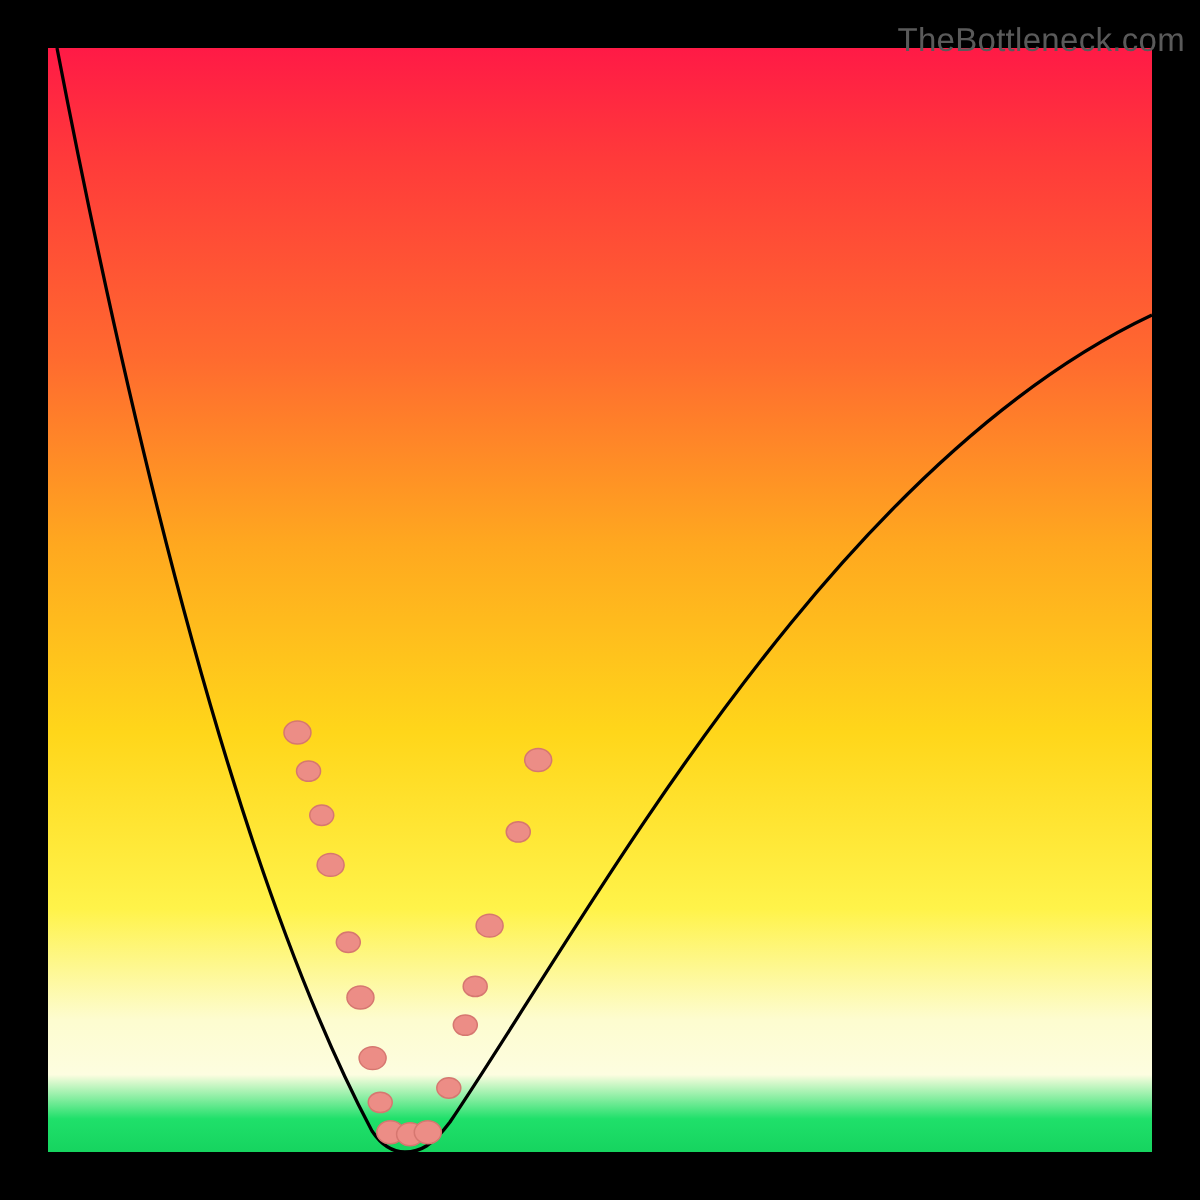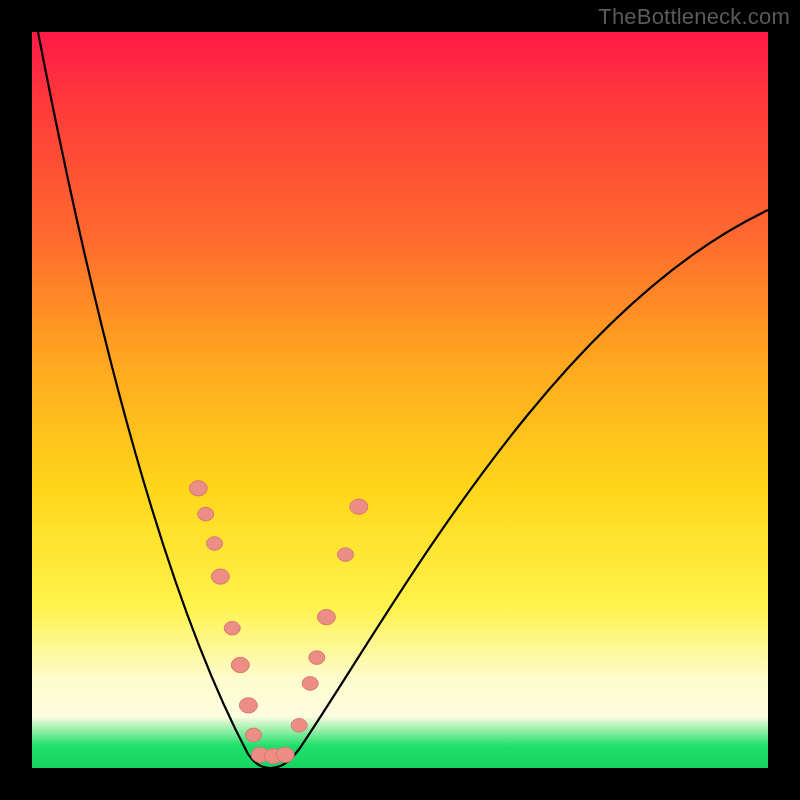--- a/index.html
+++ b/index.html
@@ -35,21 +35,21 @@
         #ffd61a 62%,
         #fff34a 78%,
         #fdfccf 88%,
         #fdfde0 93%,
         #1fe06a 97%,
         #16d45f 100%
       );
   }
   .watermark {
     position: absolute;
-    top: 4px;
+    top: 14px;
     right: 10px;
     color: #5a5a5a;
     font-size: 22px;
     font-weight: 500;
     letter-spacing: 0.2px;
     user-select: none;
   }
   svg.curve {
     position: absolute;
     left: 0;

